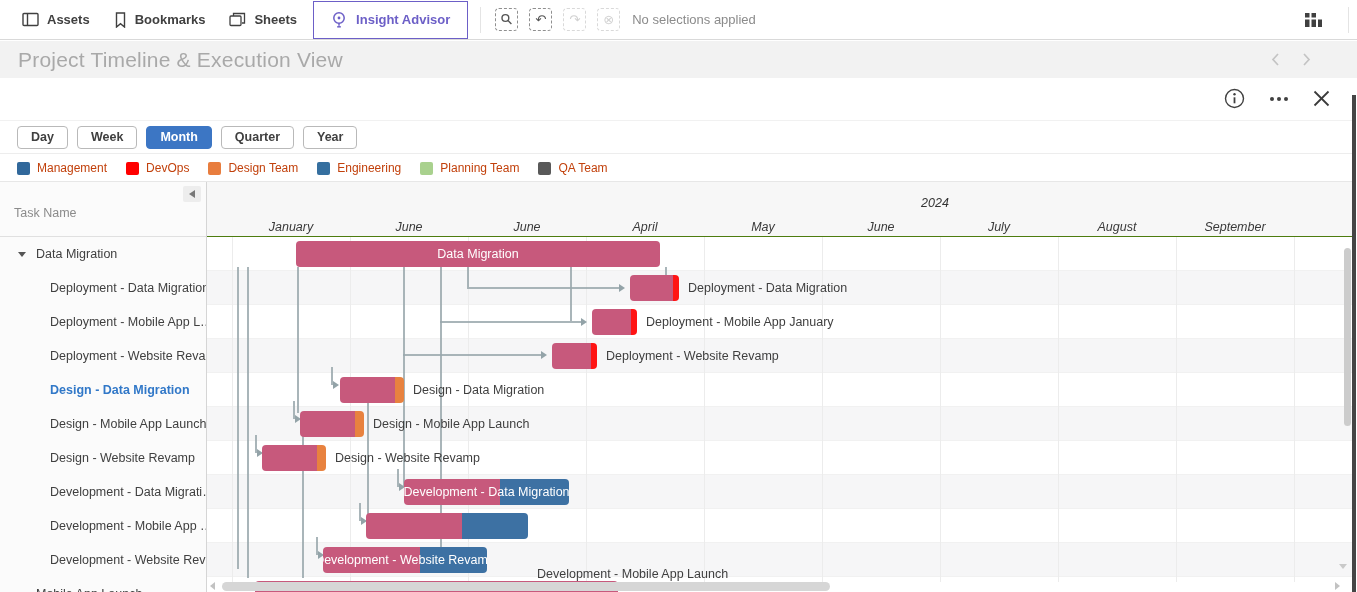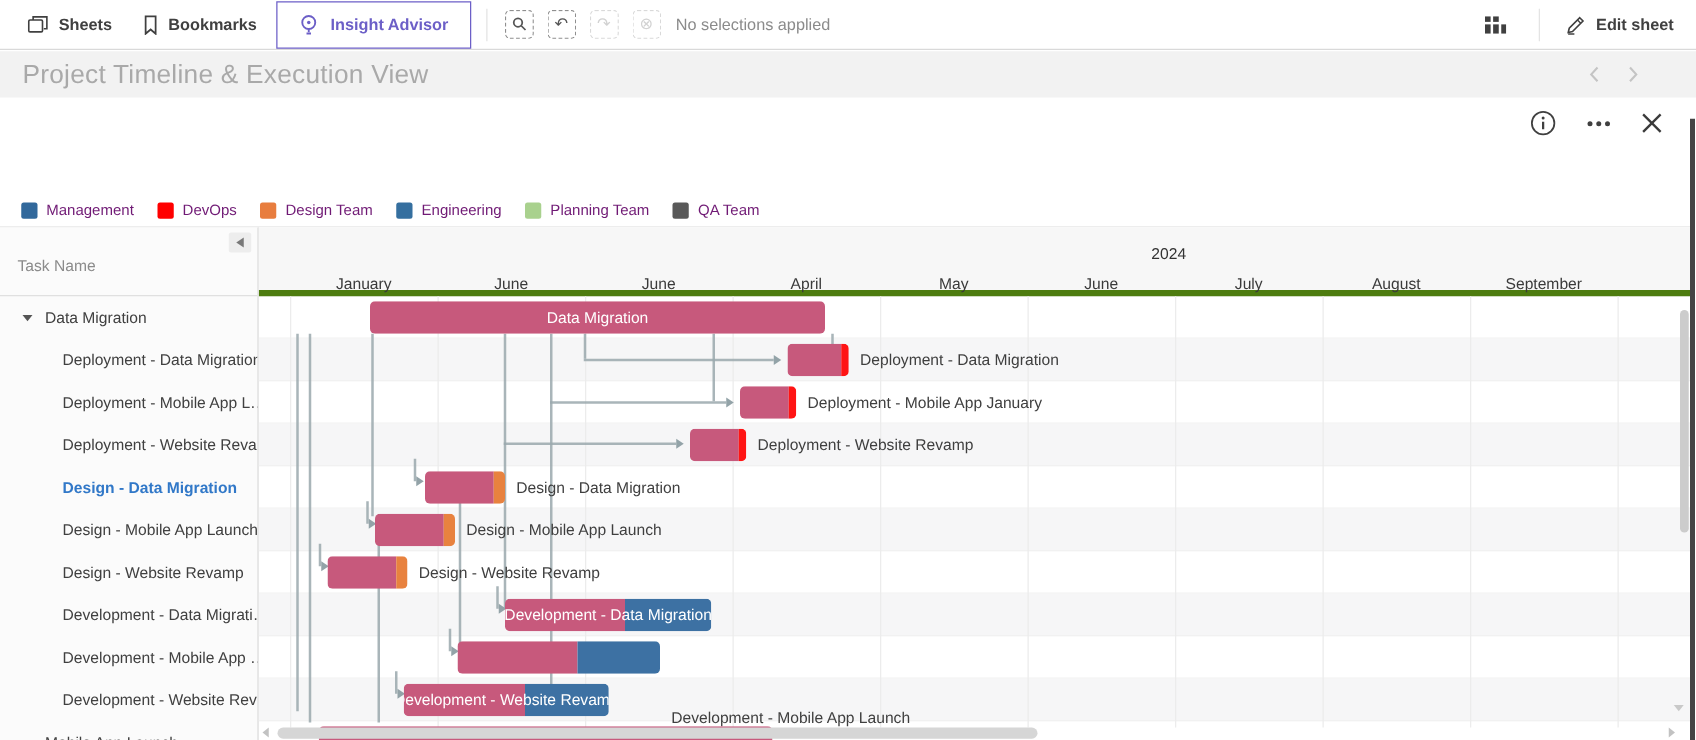--- a/index.html
+++ b/index.html
@@ -38,42 +38,42 @@
   
   .viewbar { position:absolute; left:0; top:120px; width:1352px; height:34px; border-top:1px solid #f1f1f1;
              border-bottom:1px solid #ededed; display:flex; align-items:center; gap:9px; padding-left:17px; }
   .vm-btn { height:23px; padding:0 13px; border:1px solid #b9b9b9; border-radius:4px; background:#fff;
             font-family:"Liberation Sans",sans-serif; font-size:12.5px; font-weight:700; color:#404040; cursor:pointer; }
   .vm-btn.active { background:#3c76c4; border-color:#3c76c4; color:#fff; }
 
   
   .legendbar { position:absolute; left:0; top:155px; width:1352px; height:27px; border-bottom:1px solid #e7e7e7;
                display:flex; align-items:center; gap:19px; padding-left:17px; }
-  .lg-item { display:flex; align-items:center; gap:7px; font-size:12px; color:#701a75; }
+  .lg-item { display:flex; align-items:center; gap:7px; font-size:12px; color:#c2410c; }
   .sw { width:13px; height:13px; border-radius:2px; display:inline-block; }
 
   
   .gantt { position:absolute; left:0; top:182px; width:1357px; height:410px; }
   .task-panel { position:absolute; left:0; top:0; width:207px; height:410px; background:#fbfbfb;
                 border-right:1px solid #d5d5d5; overflow:hidden; }
   .tp-header { position:absolute; left:0; top:0; width:100%; height:55px; border-bottom:1px solid #e0e0e0; }
   .tp-title { position:absolute; left:14px; top:24px; font-size:12.5px; color:#8b8b8b; }
   .collapse-btn { position:absolute; right:5px; top:4px; width:18px; height:16px; background:#ededed;
                   border-radius:2px; display:flex; align-items:center; justify-content:center; cursor:pointer; }
   .collapse-btn b { width:0; height:0; border-top:4px solid transparent; border-bottom:4px solid transparent;
                     border-right:6px solid #787878; }
   .task-row { position:absolute; left:0; right:0; height:34px; display:flex; align-items:center;
               padding-left:18px; font-size:12.5px; color:#404040; white-space:nowrap; overflow:hidden; cursor:pointer; }
   .task-row.lvl1 { padding-left:50px; }
   .task-row.sel span { color:#3178c8; font-weight:700; }
   .caret { width:0; height:0; border-left:4.5px solid transparent; border-right:4.5px solid transparent;
            border-top:5.5px solid #555; margin-right:10px; flex:0 0 auto; }
 
   .chart-area { position:absolute; left:207px; top:0; width:1145px; height:410px; overflow:hidden; background:#fff; }
-  .ch-header { position:absolute; left:0; top:0; width:100%; height:55px; background:#f7f7f7; border-bottom:5px solid #4d7c0f; }
+  .ch-header { position:absolute; left:0; top:0; width:100%; height:55px; background:#f7f7f7; border-bottom:1px solid #4d7c0f;font-style:italic; }
   .year { position:absolute; top:14px; left:688px; width:80px; text-align:center; font-size:12.5px; color:#333; }
   .month { position:absolute; top:38px; text-align:center; font-size:12.5px; color:#3a3a3a; }
   .grid-v { position:absolute; top:55px; bottom:10px; width:1px; background:#ececec; }
   .chart-row { position:absolute; left:0; width:100%; height:34px; border-bottom:1px solid #f1f1f1; }
   .chart-row.alt { background:#f6f6f7; }
 
   #connectors .cv { position:absolute; width:2px; background:#9aa8ad; opacity:.85; }
   #connectors .ch { position:absolute; height:2px; background:#9aa8ad; opacity:.85; }
   #connectors .ar { position:absolute; width:0; height:0; border-top:4px solid transparent;
                     border-bottom:4px solid transparent; border-left:6px solid #93a3a8; }
@@ -99,33 +99,42 @@
 </style>
 </head>
 <body>
 
 <div id="app">
 
   <header class="topbar">
     <div class="tb-btn">
       <span>
         <svg width="17" height="15" viewBox="0 0 17 15">
-            <rect x="1" y="4" width="11" height="9.5" rx="1" fill="none" stroke="#404040" stroke-width="1.3"></rect>
-            <path d="M4.5 4 v-2.5 h11 v9.5 h-2.5" fill="none" stroke="#404040" stroke-width="1.3"></path>
+            <rect x="1" y="1.5" width="15" height="12" rx="1" fill="none" stroke="#404040" stroke-width="1.4"></rect>
+            <line x1="5.5" y1="1.5" x2="5.5" y2="13.5" stroke="#404040" stroke-width="1.4"></line>
           </svg>
       </span>
-      <span>Sheets</span>
+      <span>Assets</span>
     </div>
     <div class="tb-btn">
       <span>
         <svg width="13" height="16" viewBox="0 0 13 16">
             <path d="M2.5 1 h8 v14 l-4 -3.4 -4 3.4 z" fill="none" stroke="#404040" stroke-width="1.4"></path>
           </svg>
       </span>
       <span>Bookmarks</span>
+    </div>
+    <div class="tb-btn">
+      <span>
+        <svg width="17" height="15" viewBox="0 0 17 15">
+            <rect x="1" y="4" width="11" height="9.5" rx="1" fill="none" stroke="#404040" stroke-width="1.3"></rect>
+            <path d="M4.5 4 v-2.5 h11 v9.5 h-2.5" fill="none" stroke="#404040" stroke-width="1.3"></path>
+          </svg>
+      </span>
+      <span>Sheets</span>
     </div>
     <div class="insight-box">
       <span>
         <svg width="16" height="17" viewBox="0 0 16 17">
             <circle cx="8" cy="7" r="5.2" fill="none" stroke="#6c5fc7" stroke-width="1.5"></circle>
             <circle cx="8" cy="7" r="1.4" fill="#6c5fc7"></circle>
             <path d="M8 12.2 v2.6" stroke="#6c5fc7" stroke-width="1.5"></path>
             <path d="M6.2 15.8 h3.6" stroke="#6c5fc7" stroke-width="1.5"></path>
           </svg>
       </span>
@@ -154,30 +163,20 @@
     <div class="grid-btn">
       <svg width="17" height="14" viewBox="0 0 17 14">
           <rect x="0" y="0" width="4.5" height="4.5" fill="#404040"></rect>
           <rect x="6.5" y="0" width="4.5" height="4.5" fill="#404040"></rect>
           <rect x="0" y="6.5" width="4.5" height="7.5" fill="#404040"></rect>
           <rect x="6.5" y="6.5" width="4.5" height="7.5" fill="#404040"></rect>
           <rect x="13" y="6.5" width="4" height="7.5" fill="#404040"></rect>
         </svg>
     </div>
     <div class="tb-divider"></div>
-    <div class="tb-btn" style="padding-right:18px;">
-      <span>
-        <svg width="17" height="16" viewBox="0 0 17 16">
-            <path d="M11.8 2.2 l2.6 2.6 L6 13.2 l-3.4 .8 .8 -3.4 z" fill="none" stroke="#404040" stroke-width="1.3"></path>
-            <line x1="10" y1="4" x2="12.6" y2="6.6" stroke="#404040" stroke-width="1.1"></line>
-            <line x1="2.5" y1="15.2" x2="7.5" y2="15.2" stroke="#404040" stroke-width="1.3"></line>
-          </svg>
-      </span>
-      <span>Edit sheet</span>
-    </div>
   </header>
 
   <div class="titlebar">
     <span class="sheet-title">Project Timeline &amp; Execution View</span>
     <div class="nav-chevrons">
       <svg width="9" height="15" viewBox="0 0 9 15">
           <polyline points="7,2 2,7.5 7,13" fill="none" stroke="#c4c4c4" stroke-width="1.7"></polyline>
         </svg>
       <svg width="9" height="15" viewBox="0 0 9 15">
           <polyline points="2,2 7,7.5 2,13" fill="none" stroke="#c4c4c4" stroke-width="1.7"></polyline>
@@ -195,20 +194,27 @@
         <i></i>
         <i></i>
         <i></i>
       </div>
     <svg width="17" height="17" viewBox="0 0 17 17">
         <line x1="1.5" y1="1.5" x2="15.5" y2="15.5" stroke="#3a3a3a" stroke-width="1.8"></line>
         <line x1="15.5" y1="1.5" x2="1.5" y2="15.5" stroke="#3a3a3a" stroke-width="1.8"></line>
       </svg>
   </div>
 
+  <div class="viewbar" id="viewbar">
+      <button class="vm-btn">Day</button>
+      <button class="vm-btn">Week</button>
+      <button class="vm-btn active">Month</button>
+      <button class="vm-btn">Quarter</button>
+      <button class="vm-btn">Year</button>
+    </div>
   <div class="legendbar" id="legendbar">
       <div class="lg-item">
         <span class="sw" style="background: rgb(49, 104, 155);"></span>
         <span>Management</span>
       </div>
       <div class="lg-item">
         <span class="sw" style="background: rgb(255, 0, 0);"></span>
         <span>DevOps</span>
       </div>
       <div class="lg-item">

